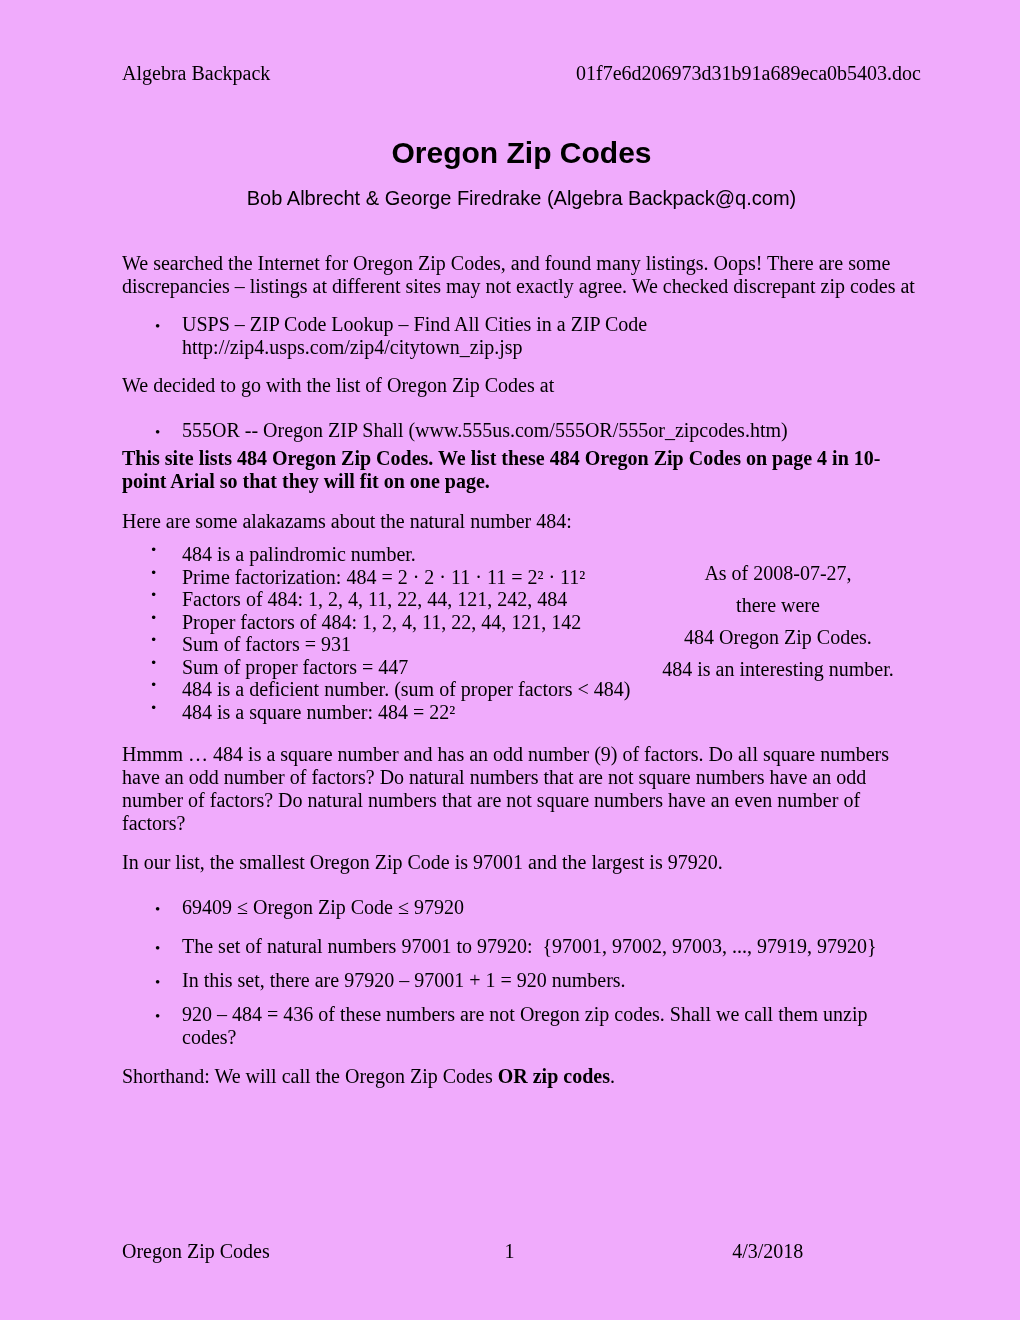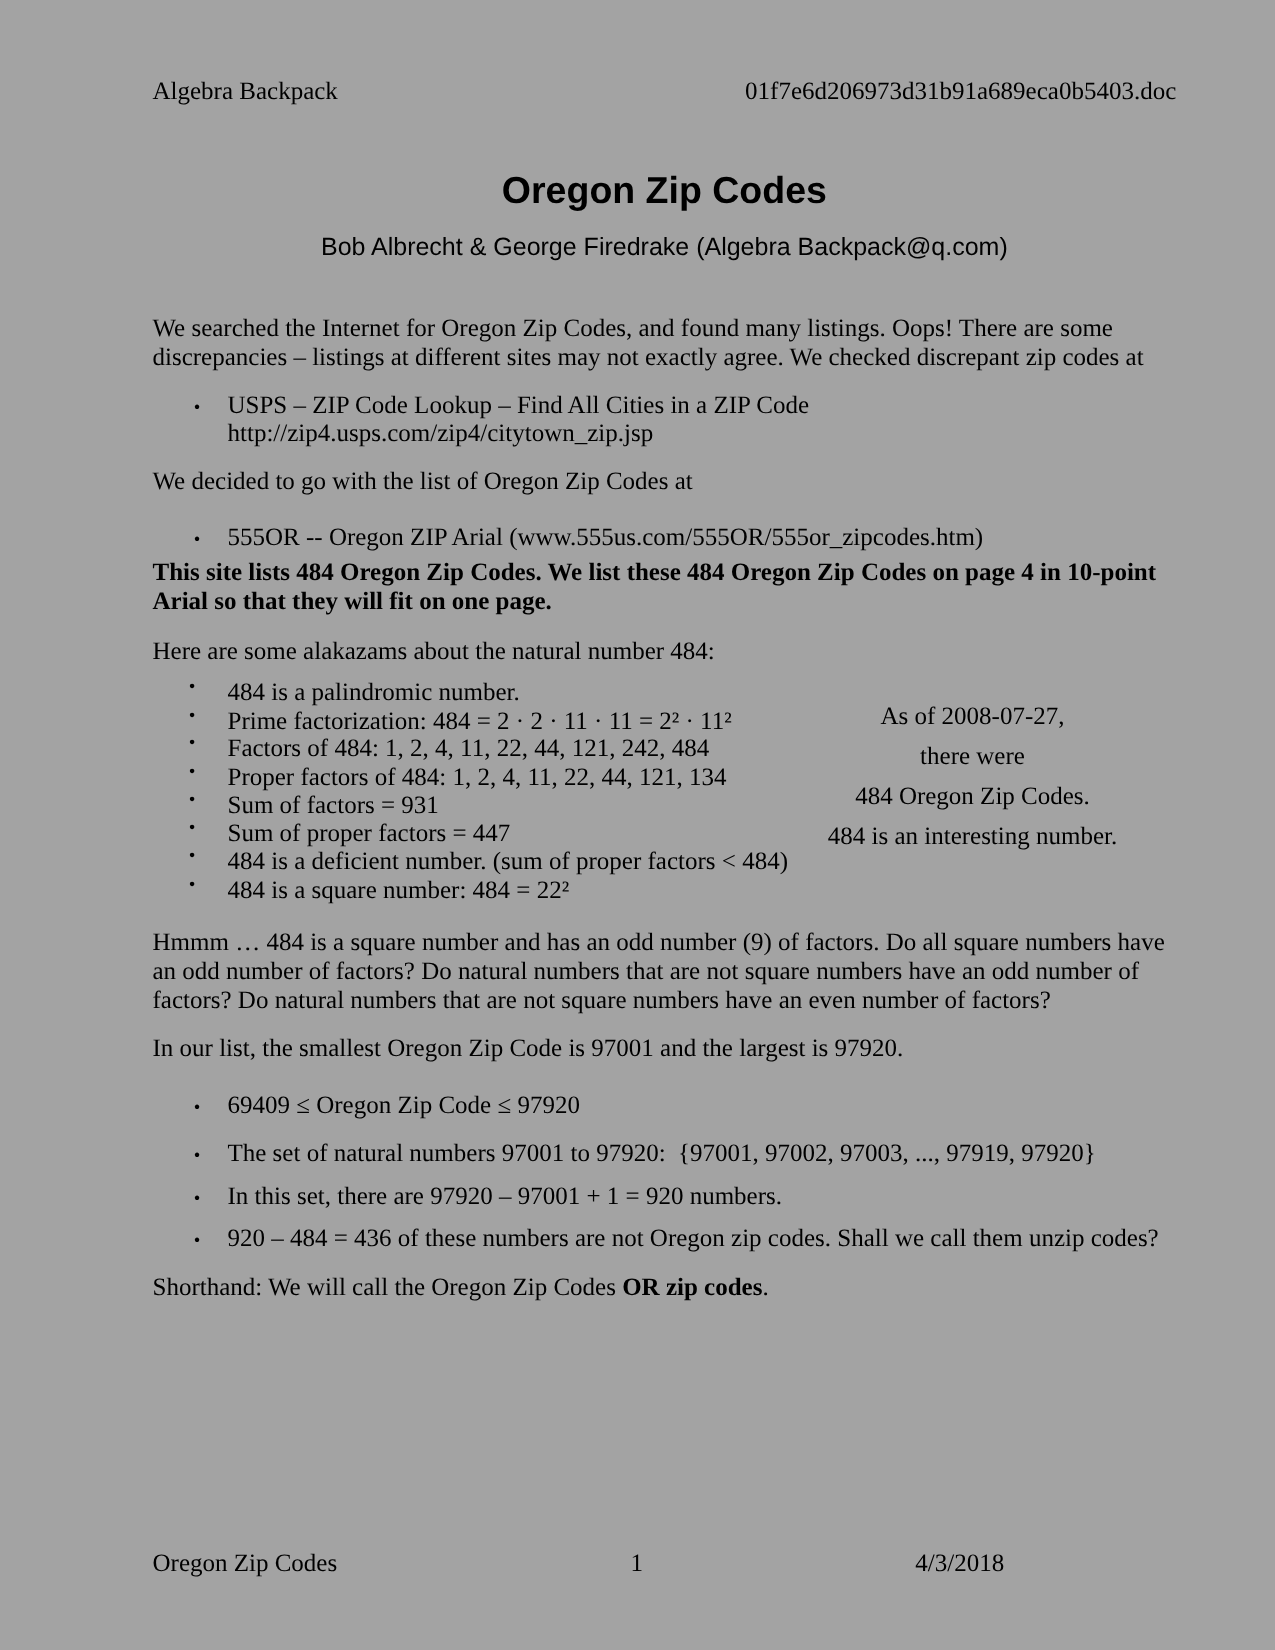--- a/index.html
+++ b/index.html
@@ -1,26 +1,26 @@
 <!DOCTYPE html>
 <html><head>
 <meta charset="utf-8">
 <style>
   html, body { margin: 0; padding: 0; background: #ffffff; }
   .page {
     position: relative;
     width: 1020px;
     height: 1320px;
-    background: #a3a3a3;
+    background: #f0abfc;
     color: #000000;
     font-family: "Liberation Serif", "DejaVu Serif", serif;
     font-size: 20px;
     line-height: 23px;
     box-sizing: border-box;
-    padding: 62px 79px 0 122px;
+    padding: 62px 99px 0 122px;
     overflow: hidden;
   }
   .header {
     display: flex;
     justify-content: space-between;
     font-size: 20px;
   }
   .title {
     margin: 52px 0 0 0;
     text-align: center;
@@ -104,21 +104,21 @@
   <div class="bullet disc mt-usps">
     <span class="marker">•</span>
     <span class="btext">USPS – ZIP Code Lookup – Find All Cities in a ZIP Code</span>
     <span class="btext">http://zip4.usps.com/zip4/citytown_zip.jsp</span>
   </div>
 
   <p class="para mt-decided">We decided to go with the list of Oregon Zip Codes at</p>
 
   <div class="bullet disc mt-555or">
     <span class="marker">•</span>
-    <span class="btext">555OR -- Oregon ZIP Arial (www.555us.com/555OR/555or_zipcodes.htm)</span>
+    <span class="btext">555OR -- Oregon ZIP Shall (www.555us.com/555OR/555or_zipcodes.htm)</span>
   </div>
 
   <p class="para mt-sitelists">This site lists 484 Oregon Zip Codes. We list these 484 Oregon Zip Codes on page 4 in 10-point Arial so that they will fit on one page.</p>
 
   <p class="para mt-alakazams">Here are some alakazams about the natural number 484:</p>
 
   <div class="alakazam-section mt-section">
     <div class="alakazam-list">
       <div class="bullet dot">
         <span class="marker">·</span>
@@ -127,21 +127,21 @@
       <div class="bullet dot">
         <span class="marker">·</span>
         <span class="btext">Prime factorization: 484 = 2 · 2 · 11 · 11 = 2² · 11²</span>
       </div>
       <div class="bullet dot">
         <span class="marker">·</span>
         <span class="btext">Factors of 484: 1, 2, 4, 11, 22, 44, 121, 242, 484</span>
       </div>
       <div class="bullet dot">
         <span class="marker">·</span>
-        <span class="btext">Proper factors of 484: 1, 2, 4, 11, 22, 44, 121, 134</span>
+        <span class="btext">Proper factors of 484: 1, 2, 4, 11, 22, 44, 121, 142</span>
       </div>
       <div class="bullet dot">
         <span class="marker">·</span>
         <span class="btext">Sum of factors = 931</span>
       </div>
       <div class="bullet dot">
         <span class="marker">·</span>
         <span class="btext">Sum of proper factors = 447</span>
       </div>
       <div class="bullet dot">

